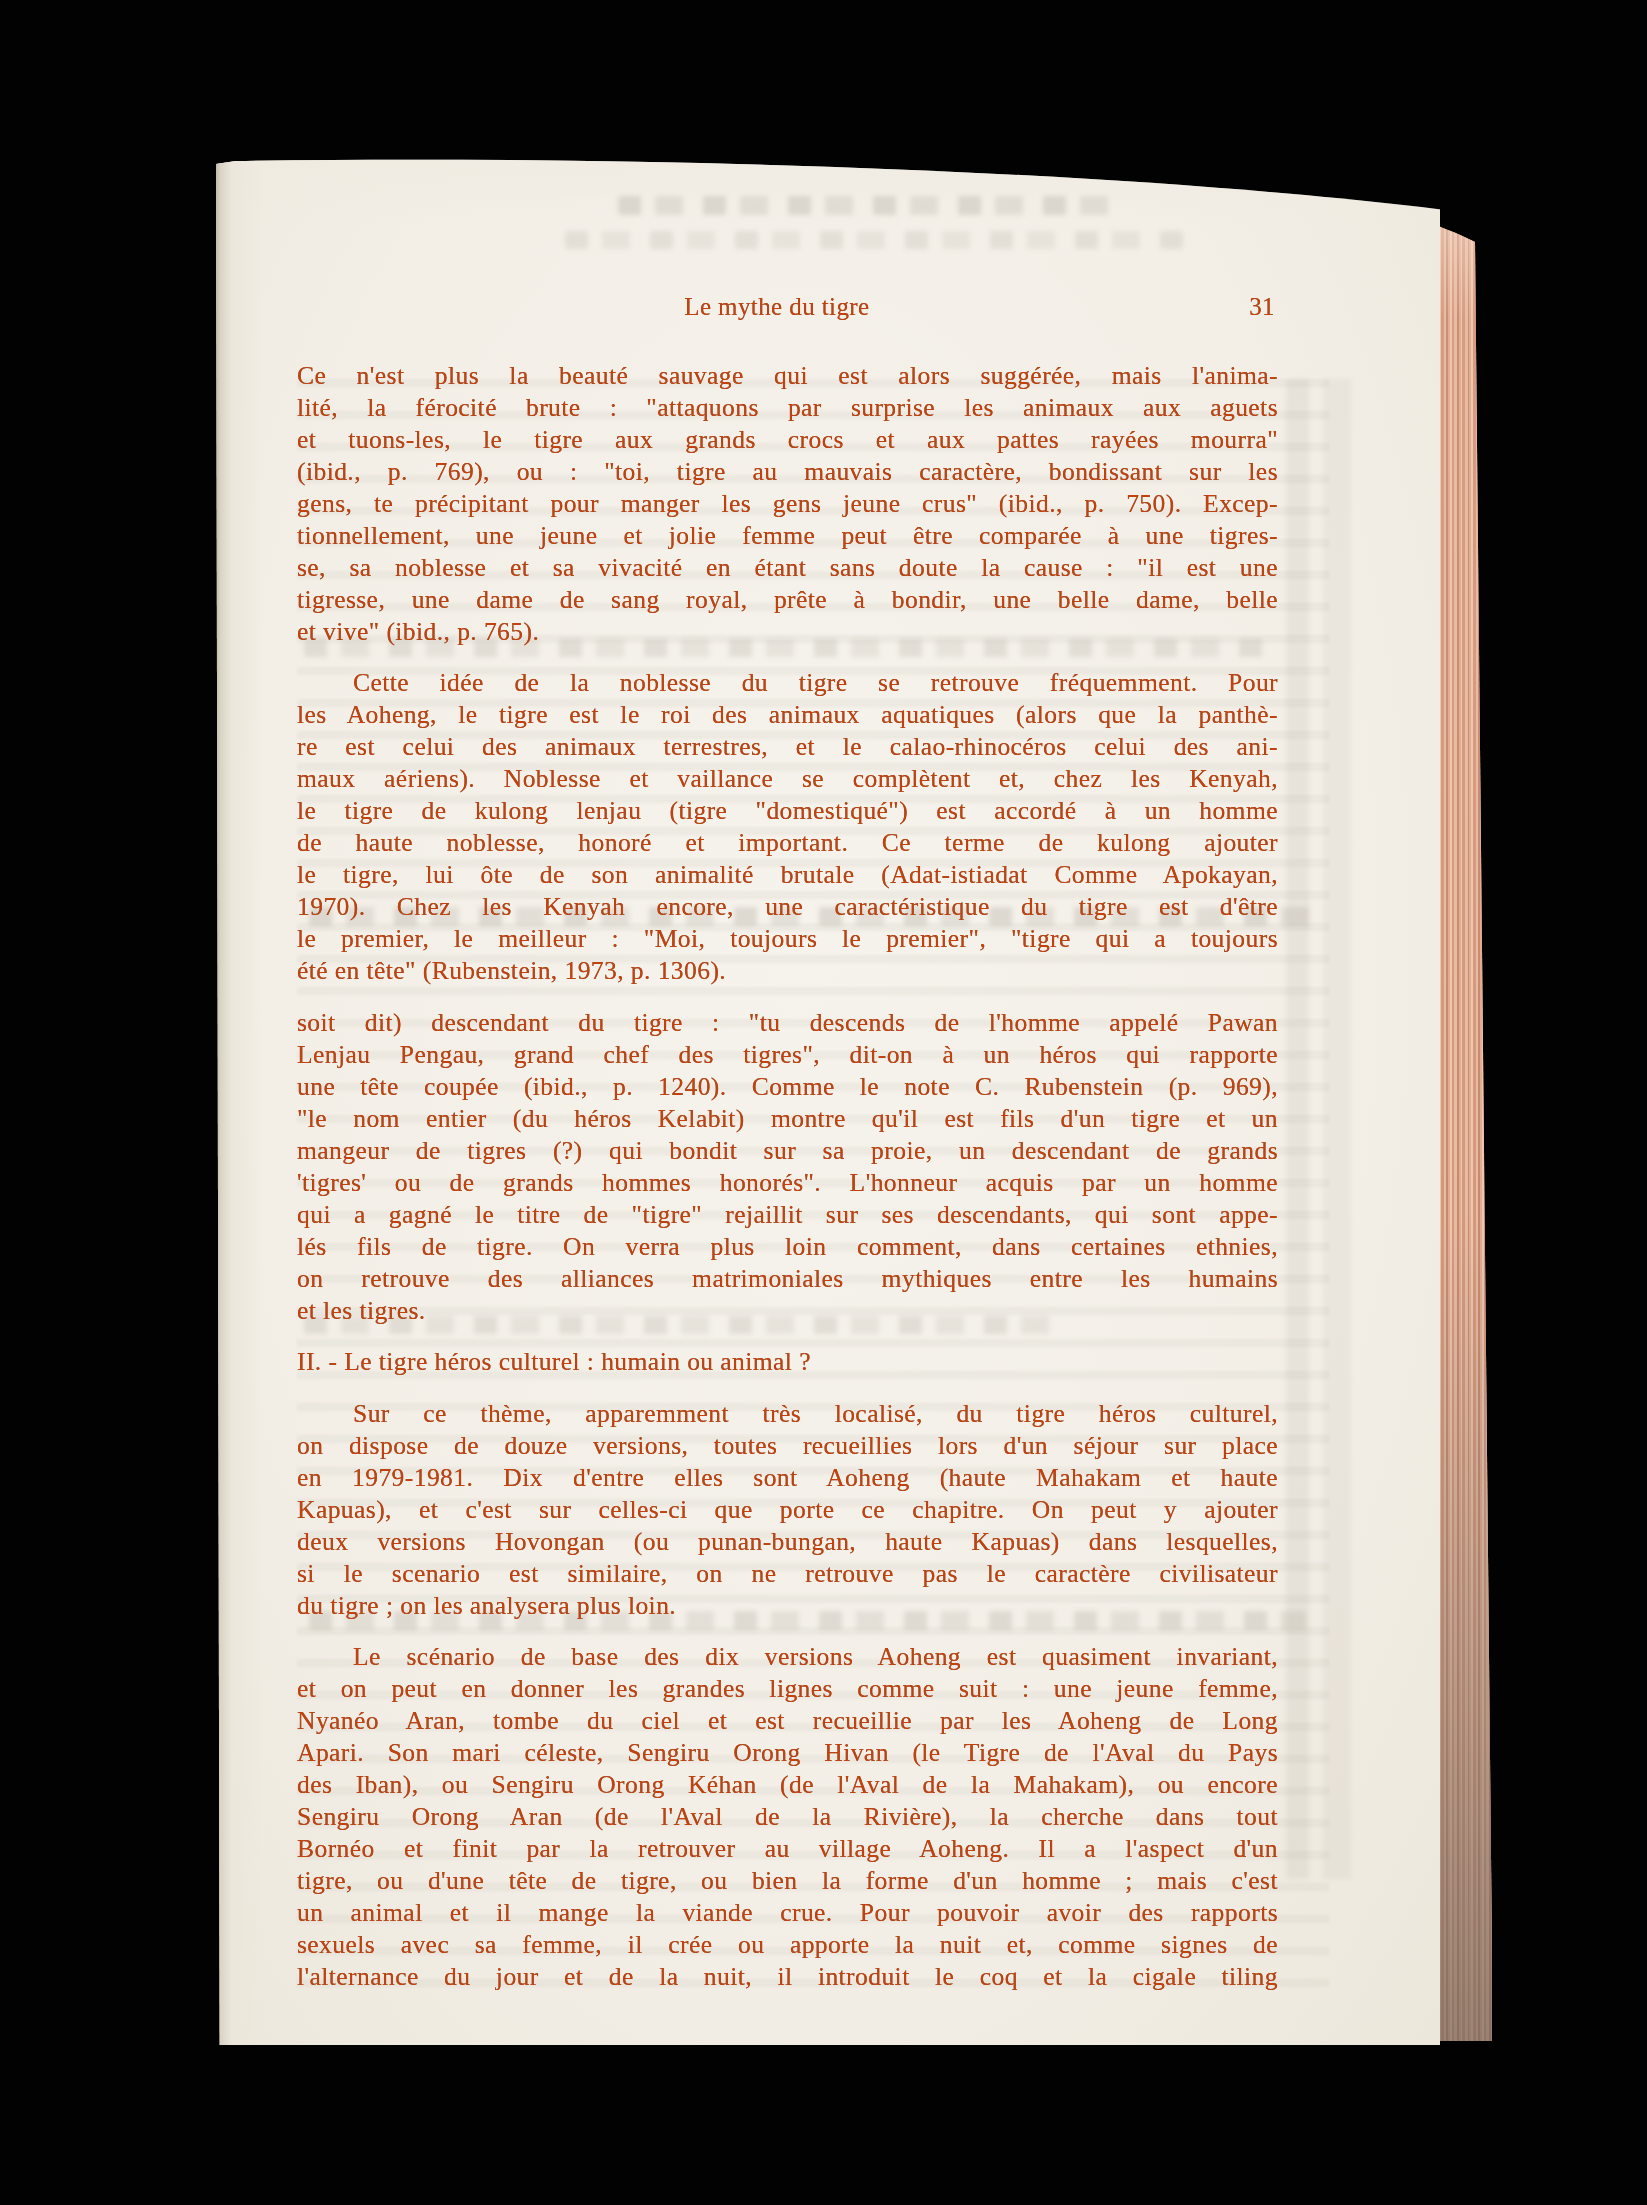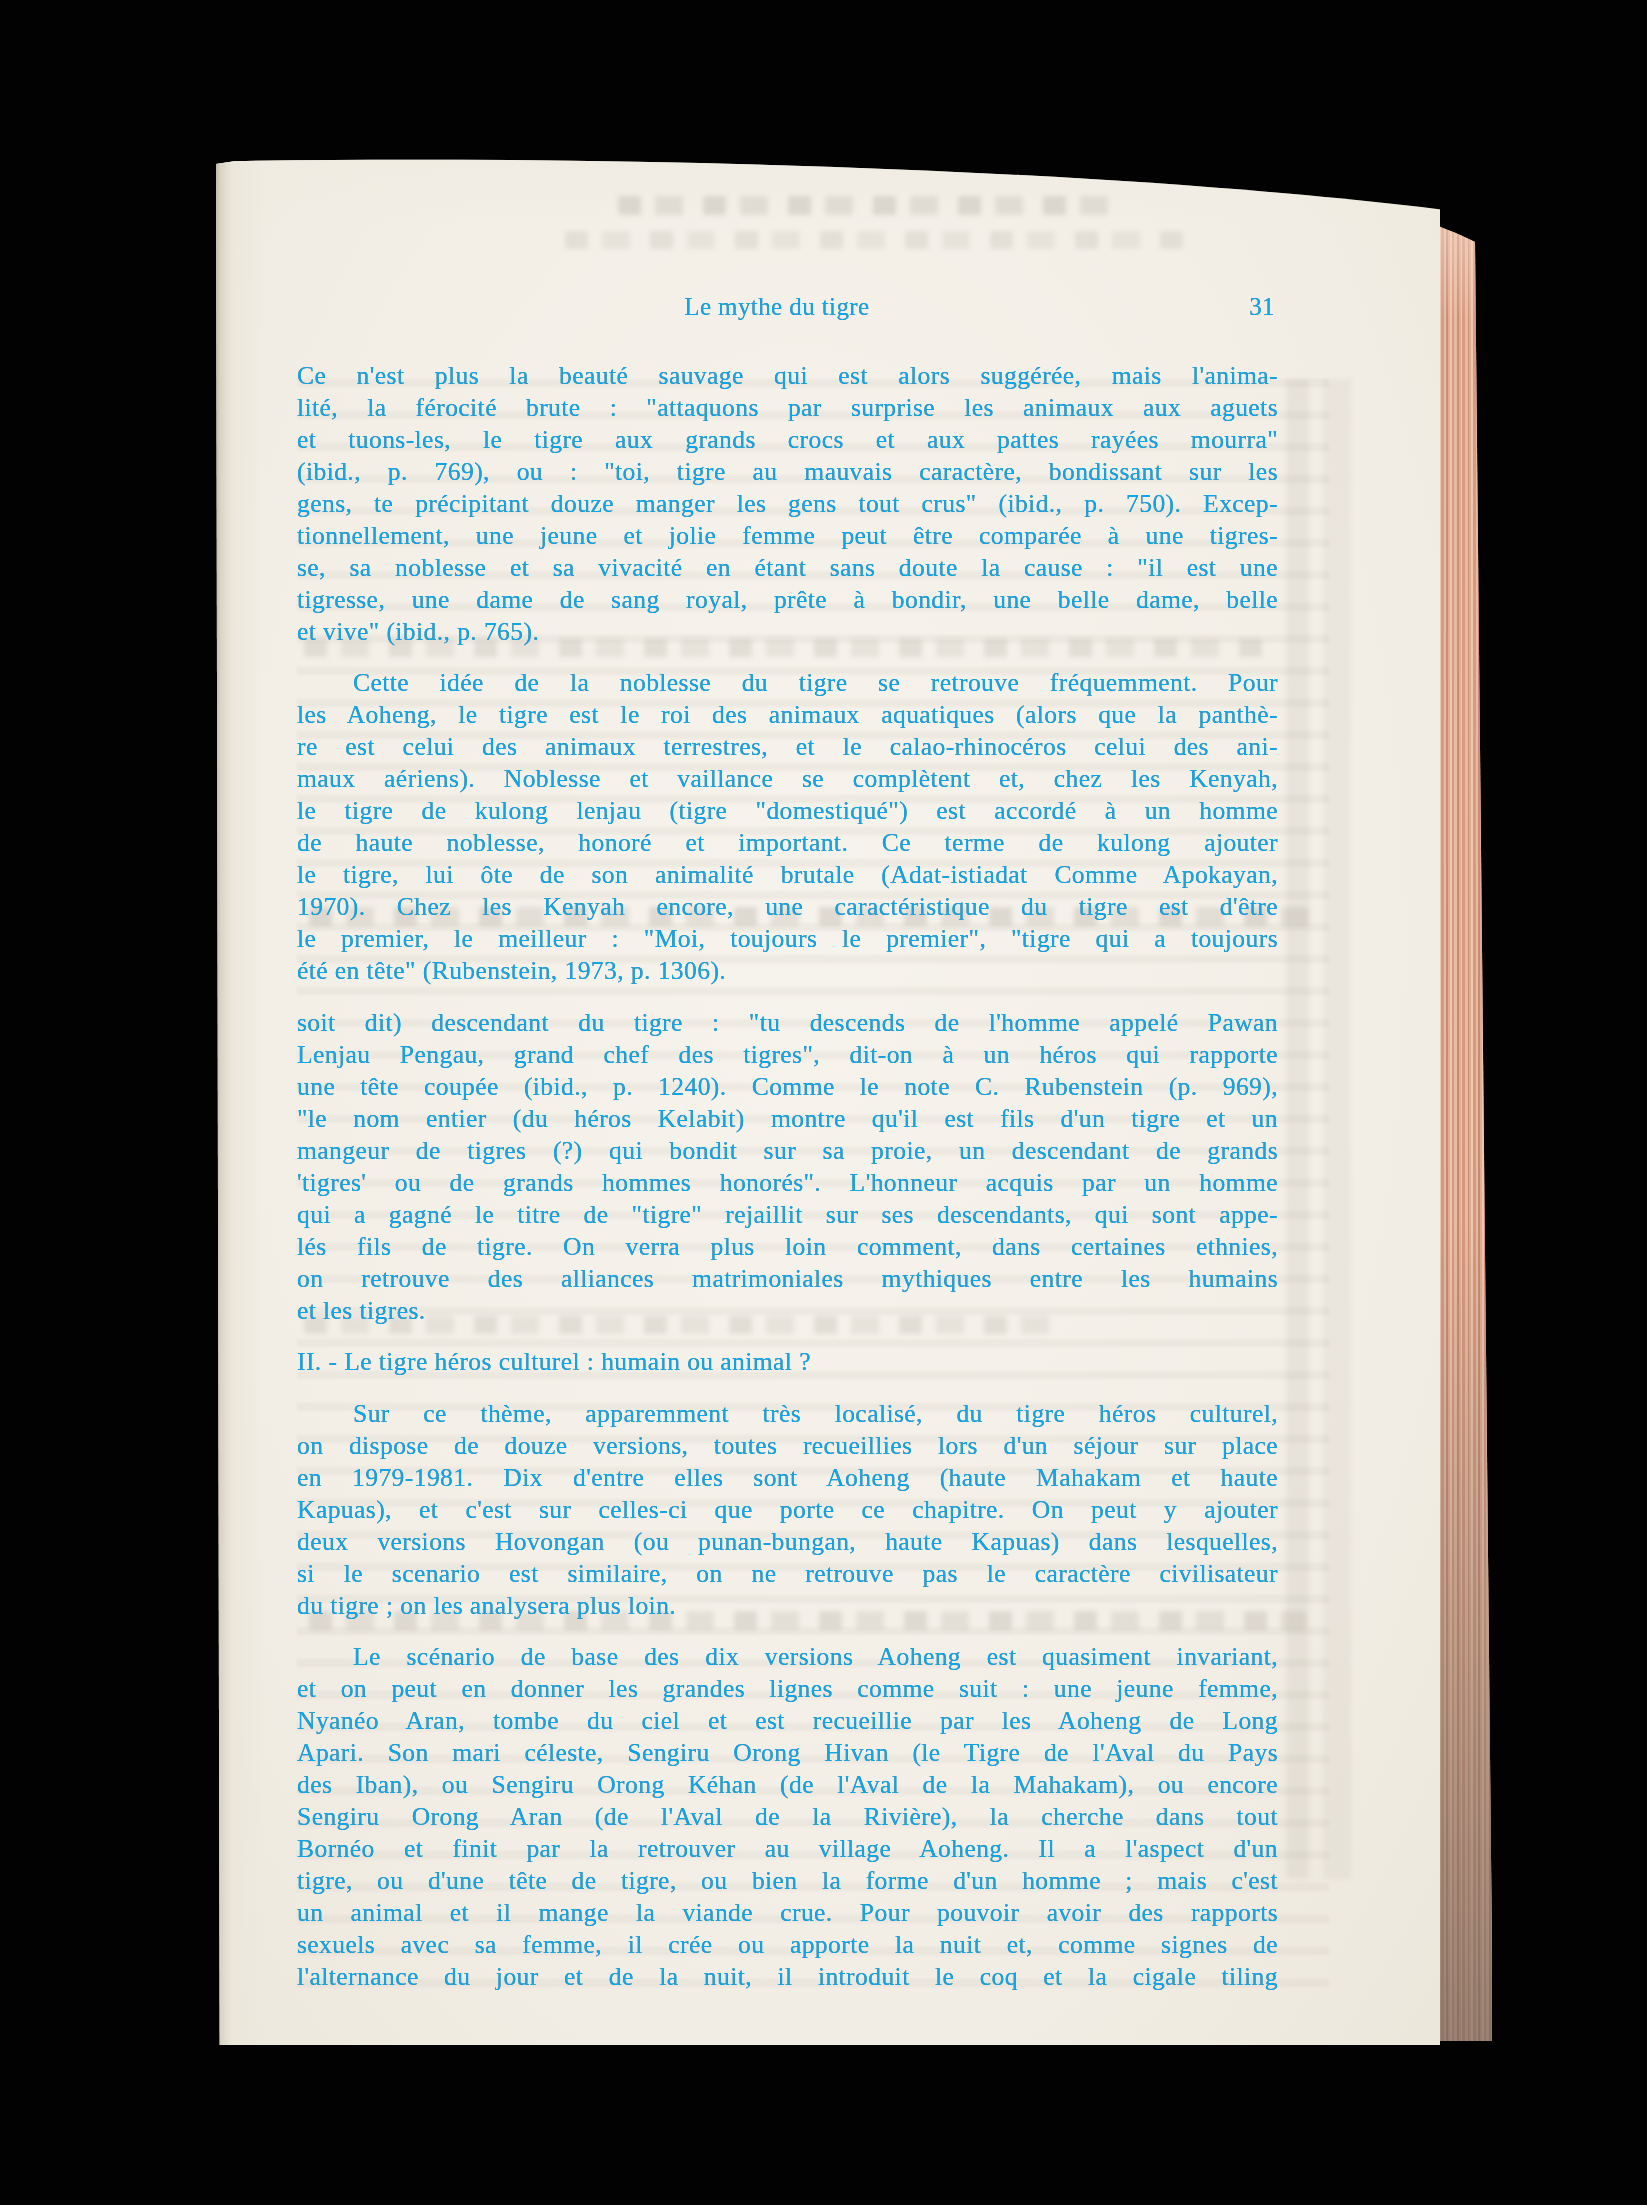--- a/index.html
+++ b/index.html
@@ -47,21 +47,21 @@
   .g7{left:1286px;top:379px;width:71px;height:1500px;opacity:.25;}
   .showthrough{
     position:absolute;left:297px;top:379px;width:1032px;height:1623px;
     background:repeating-linear-gradient(180deg,
       rgba(156,148,136,0.11) 0 8px, rgba(156,148,136,0) 8px 32px);
     filter:blur(1.8px);opacity:.85;pointer-events:none;
   }
   
   .text-block{
     position:absolute;left:297px;top:291px;width:981px;
-    color:#0ea5e9;font-size:25.6px;letter-spacing:0.4px;
+    color:#c2410c;font-size:25.6px;letter-spacing:0.4px;
     text-shadow:0 0 0.4px rgba(30,26,22,0.55);
   }
   .running-header{position:relative;height:32px;line-height:32px;font-size:25px;}
   .rh-title{position:absolute;left:50%;transform:translateX(-50%);margin-left:-10.6px;white-space:nowrap;}
   .rh-number{position:absolute;right:3px;top:0;}
   #text-flow{margin-top:37px;}
   .para{margin:0 0 19.4px 0;}
   .heading{margin:12.4px 0 19.4px 0;font-weight:bold;}
   .line{
     height:32px;line-height:32px;
@@ -90,21 +90,21 @@
   <div class="running-header">
     <span class="rh-title">Le mythe du tigre</span>
     <span class="rh-number">31</span>
   </div>
   <div id="text-flow">
       <div class="para">
         <div class="line"><span>Ce n'est plus la beauté sauvage qui est alors suggérée, mais l'anima-</span></div>
         <div class="line"><span>lité, la férocité brute : "attaquons par surprise les animaux aux aguets</span></div>
         <div class="line"><span>et tuons-les, le tigre aux grands crocs et aux pattes rayées mourra"</span></div>
         <div class="line"><b>(ibid.,</b><span> p. 769), ou : "toi, tigre au mauvais caractère, bondissant sur les</span></div>
-        <div class="line"><span>gens, te précipitant douze manger les gens tout crus" </span><b>(ibid.,</b><span> p. 750). Excep-</span></div>
+        <div class="line"><span>gens, te précipitant pour manger les gens jeune crus" </span><b>(ibid.,</b><span> p. 750). Excep-</span></div>
         <div class="line"><span>tionnellement, une jeune et jolie femme peut être comparée à une tigres-</span></div>
         <div class="line"><span>se, sa noblesse et sa vivacité en étant sans doute la cause : "il est une</span></div>
         <div class="line"><span>tigresse, une dame de sang royal, prête à bondir, une belle dame, belle</span></div>
         <div class="line last"><span>et vive" </span><b>(ibid.,</b><span> p. 765).</span></div>
       </div>
       <div class="para">
         <div class="line indent"><span>Cette idée de la noblesse du tigre se retrouve fréquemment. Pour</span></div>
         <div class="line"><span>les Aoheng, le tigre est le roi des animaux aquatiques (alors que la panthè-</span></div>
         <div class="line"><span>re est celui des animaux terrestres, et le calao-rhinocéros celui des ani-</span></div>
         <div class="line"><span>maux aériens). Noblesse et vaillance se complètent et, chez les Kenyah,</span></div>

